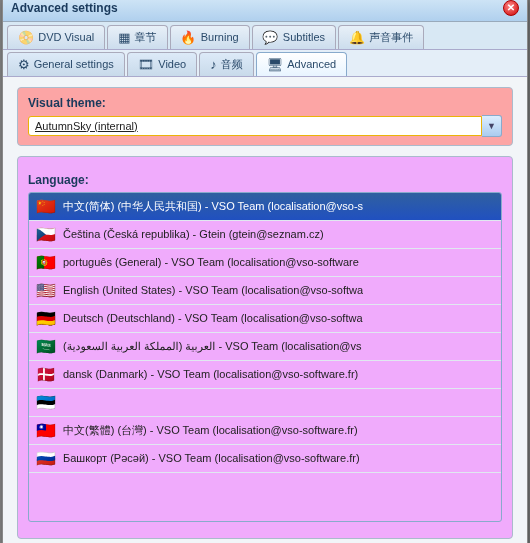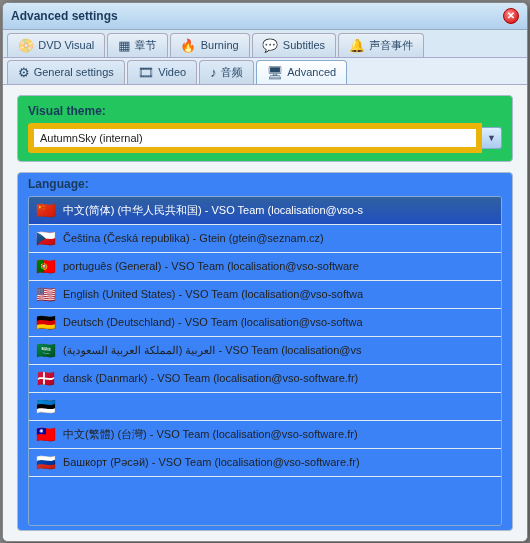--- a/index.html
+++ b/index.html
@@ -118,58 +118,59 @@
       font-weight: bold;
       color: #1a3a5c;
       margin-bottom: 5px;
     }
 
     .visual-theme-section {
       border: 1px solid #aabbcc;
       border-radius: 4px;
       padding: 8px 10px;
       margin-bottom: 10px;
-      background: #22c55e;
+      background: #fca5a5;
     }
 
     .dropdown-container {
       display: flex;
       align-items: center;
     }
 
     .dropdown {
       flex: 1;
       padding: 3px 6px;
-      border: 6px solid #eab308;
+      border: 1px solid #eab308;
       border-radius: 3px 0 0 3px;
       background: #fff;
       font-size: 11px;
       color: #222;
+      text-decoration: underline;
     }
 
     .dropdown-arrow {
       width: 20px;
       height: 22px;
       background: linear-gradient(to bottom, #ddeeff, #aaccee);
       border: 1px solid #88aacc;
       border-left: none;
       border-radius: 0 3px 3px 0;
       display: flex;
       align-items: center;
       justify-content: center;
       cursor: pointer;
       font-size: 9px;
       color: #446;
     }
 
     .language-section {
       border: 1px solid #aabbcc;
       border-radius: 4px;
-      padding: 4px 10px;
-      background: #3b82f6;
+      padding: 16px 10px;
+      background: #f0abfc;
     }
 
     .language-list {
       border: 1px solid #88aacc;
       border-radius: 3px;
       overflow: hidden;
       height: 330px;
       overflow-y: auto;
     }
 

